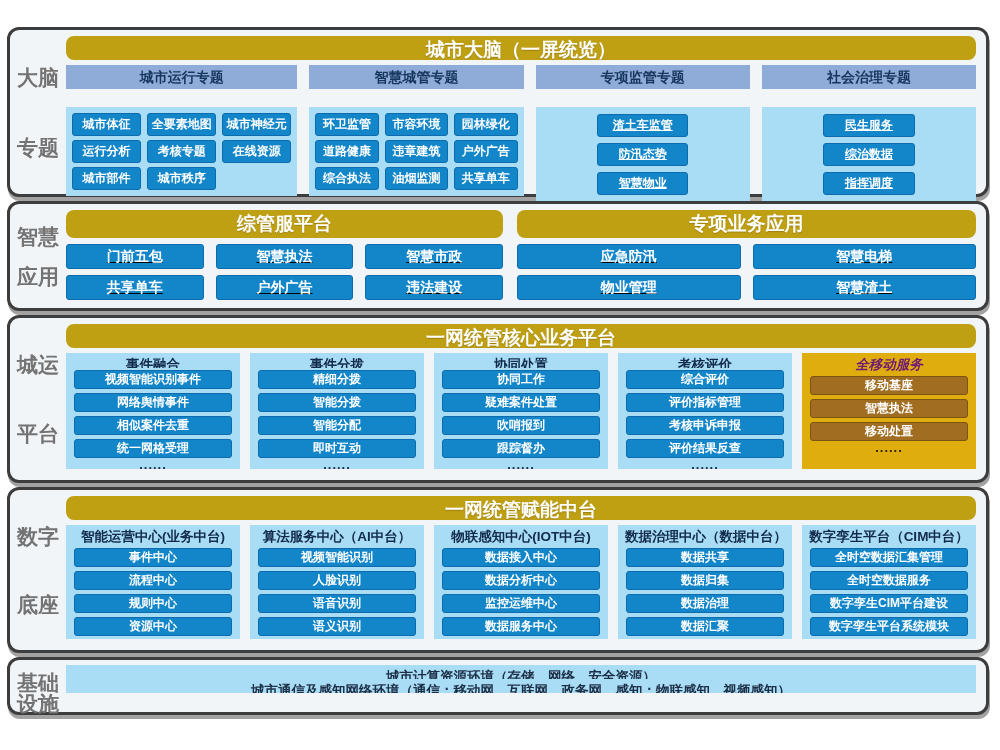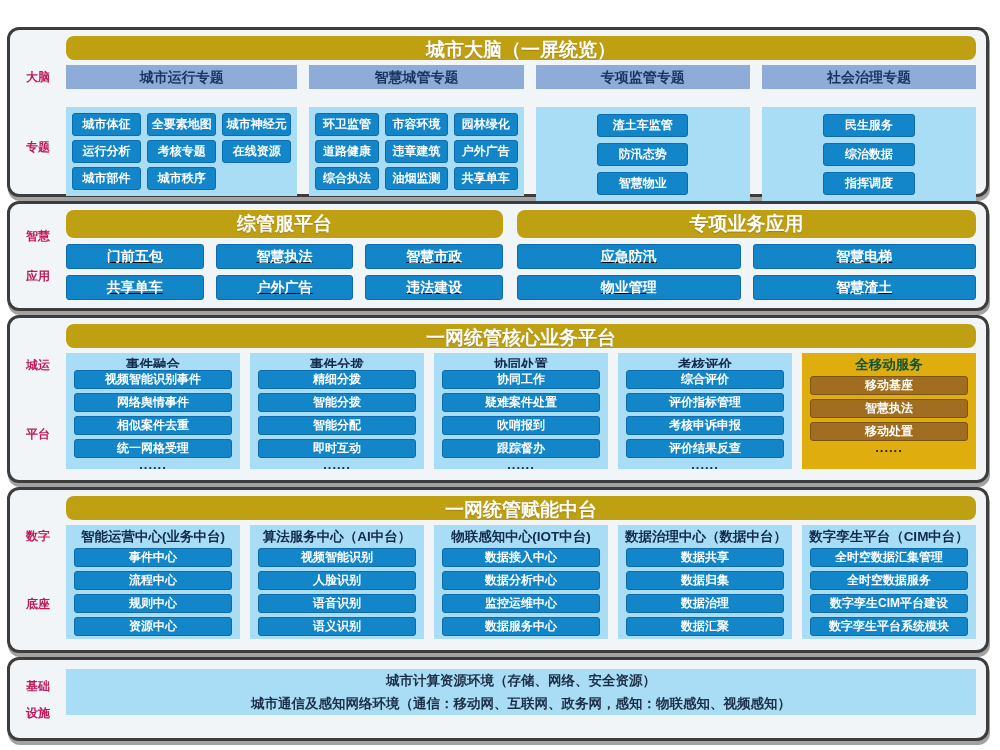--- a/index.html
+++ b/index.html
@@ -16,28 +16,28 @@
     position:relative;box-sizing:border-box;
     border:3px solid #3d3d3d;border-radius:12px;
     background:#f2f5f8;
     box-shadow:1px 4px 0 rgba(100,100,100,.6);
     padding:6px 10px 8px 56px;
   }
   .sec-brain{height:170px;}
   .sec-apps{height:110px;}
   .sec-ops{height:168px;}
   .sec-base{height:166px;}
-  .sec-infra{height:84px;padding-top:5px;padding-bottom:19px;}
+  .sec-infra{height:58px;padding-top:5px;padding-bottom:19px;}
 
   .side-label{
     position:absolute;left:0;top:0;bottom:0;width:56px;
     display:flex;flex-direction:column;justify-content:space-around;
     align-items:center;padding:12px 0;box-sizing:border-box;
   }
-  .label-line{color:#be185d;font-weight:bold;font-size:12px;line-height:1;}
+  .label-line{color:#737373;font-weight:bold;font-size:21px;line-height:1;}
 
   .gold-header{
     background:#c0a013;border-radius:8px;color:#ffffff;font-weight:bold;
     font-size:19px;text-align:center;height:24px;line-height:27px;
     margin-bottom:5px;text-shadow:0 1px 1px rgba(90,70,0,.35);
     white-space:nowrap;overflow:hidden;
   }
 
   
   .topic-cols{display:flex;gap:12px;height:calc(100% - 32px);}
@@ -53,21 +53,21 @@
     display:flex;flex-wrap:wrap;align-content:space-evenly;
   }
   .topic-panel.pr3{justify-content:flex-start;}
   .topic-panel.pr2{justify-content:space-evenly;}
   .btn{
     background:#1386c9;border:1px solid #0e6cae;border-radius:3px;
     color:#ffffff;font-weight:bold;font-size:12px;height:23px;line-height:21px;
     text-align:center;box-sizing:border-box;white-space:nowrap;overflow:hidden;
   }
   .topic-panel.pr3 .btn{flex:0 0 calc(33.33% - 6px);margin:2px 3px;}
-  .topic-panel.pr2 .btn{flex:0 0 44%;margin:3px 18px;}
+  .topic-panel.pr2 .btn{flex:0 0 44%;margin:3px 18px;text-decoration:underline;}
 
   
   .plats{display:flex;gap:14px;height:100%;}
   .plat{flex:1;display:flex;flex-direction:column;min-width:0;}
   .plat.p1{flex:1.05;}
   .plat .gold-header{height:28px;line-height:28px;margin-bottom:6px;}
   .plat-grid{display:grid;gap:6px 12px;flex:1;text-decoration:underline;}
   .plat-grid.cols3{grid-template-columns:repeat(3,1fr);}
   .plat-grid.cols2{grid-template-columns:repeat(2,1fr);}
   .plat-btn{height:25px;line-height:23px;font-size:14px;}
@@ -76,21 +76,21 @@
   .panel-row{display:flex;gap:10px;height:calc(100% - 32px);}
   .panel{
     flex:1;background:#a9dcf5;padding:2px 7px 0;min-width:0;
     display:flex;flex-direction:column;
   }
   .panel.gold{background:#dfae0e;}
   .panel-title{
     color:#122b4d;font-weight:bold;font-size:13.5px;text-align:center;
     height:19px;line-height:19px;white-space:nowrap;overflow:hidden;
   }
-  .panel.gold .panel-title{color:#14532d;}
+  .panel.gold .panel-title{color:#701a75;font-style:italic;}
   .panel .btn{height:19px;line-height:17px;margin:2px 1px;flex:none;}
   .panel .btn.brown{background:#a16d20;border-color:#7c5413;}
   .ellipsis{
     text-align:center;font-weight:bold;color:#1c2b44;font-size:13px;
     line-height:9px;letter-spacing:1px;
   }
   .panel.gold .ellipsis{color:#2d2305;}
 
   
   .bars{display:flex;flex-direction:column;justify-content:center;height:100%;}

